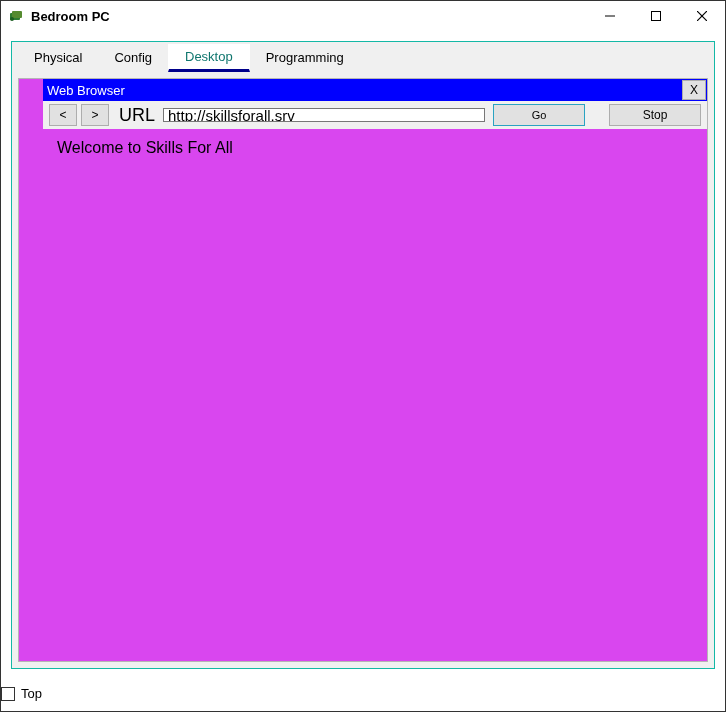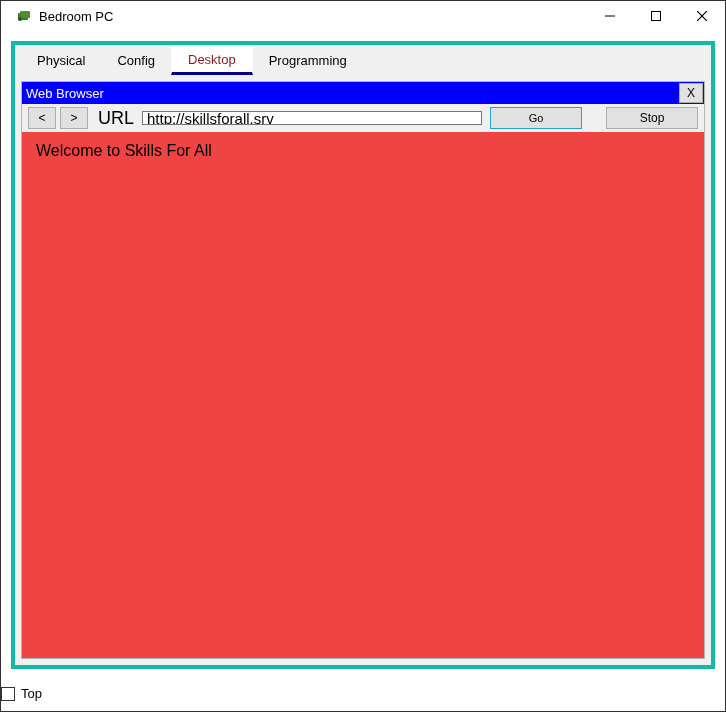--- a/index.html
+++ b/index.html
@@ -12,22 +12,23 @@
       color: #000;
       border: 1px solid #333;
       position: relative;
       overflow: hidden;
     }
     
     .title-bar {
       height: 30px;
       display: flex;
       align-items: center;
-      padding-left: 16px;
-      background: #fff;
+      padding-left: 8px;
+      background: #fff;
+      font-weight: bold;
     }
     .title-icon {
       width: 16px;
       height: 16px;
       margin-right: 6px;
     }
     .title-text {
       font-size: 13px;
       color: #000;
     }
@@ -49,21 +50,21 @@
     }
     .win-btn svg { display:block; }
 
     
     .outer-panel {
       position: absolute;
       left: 10px;
       right: 10px;
       top: 40px;
       bottom: 42px;
-      border: 4px solid #14b8a6;
+      border: 1px solid #14b8a6;
       background: #f0f0f0;
     }
 
     
     .tabs {
       display: flex;
       align-items: flex-end;
       padding-left: 6px;
       padding-top: 6px;
       height: 30px;
@@ -74,33 +75,34 @@
       color: #000;
       cursor: default;
       border-bottom: 2px solid transparent;
     }
     .tab.active {
       background: #fff;
       border-top: 1px solid #fff;
       border-left: 1px solid #fff;
       border-right: 1px solid #fff;
       border-bottom: 3px solid #00008b;
-      color: #7f1d1d;
+      color: #0f766e;
       text-align: right;
     }
 
     
     .browser-frame {
       position: absolute;
       left: 6px;
       right: 6px;
       top: 36px;
       bottom: 6px;
-      background: #ef4444;
+      background: #d946ef;
       border: 1px solid #b5b5b5;
+      padding-left: 24px;
     }
 
     .browser-titlebar {
       height: 22px;
       background: #0000ff;
       color: #fff;
       display: flex;
       align-items: center;
       padding-left: 4px;
       font-size: 13px;

